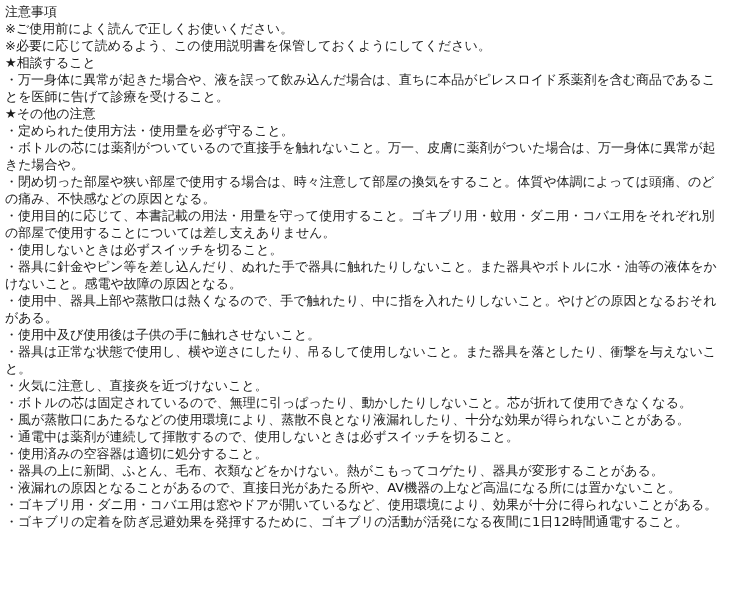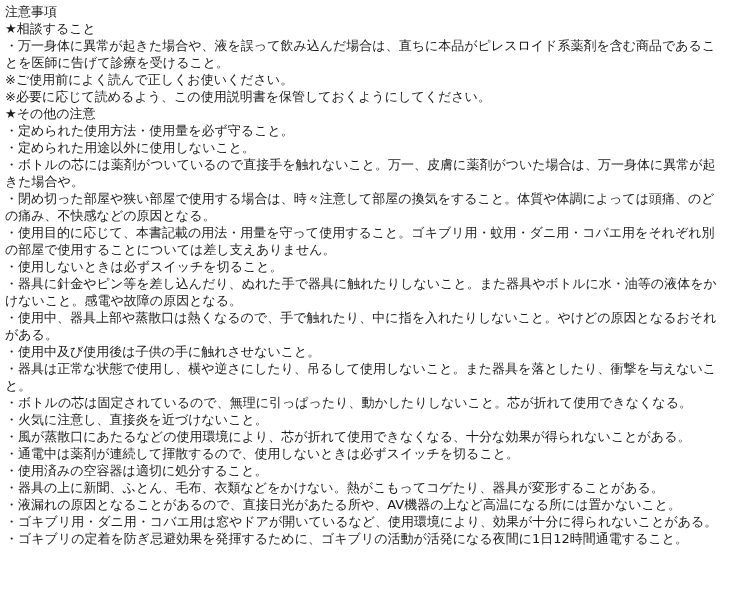--- a/index.html
+++ b/index.html
@@ -36,65 +36,64 @@
   }
 </style>
 </head>
 <body>
 
 <div class="doc">
 
   <div class="doc-title">注意事項</div>
 
   <div>
+
+      <div class="note-line">※ご使用前によく読んで正しくお使いください。</div>
+
+      <div class="note-line">※必要に応じて読めるよう、この使用説明書を保管しておくようにしてください。</div>
+    </div>
+
+  <div>
     <div class="section-heading">★相談すること</div>
     <div>
 
         <div class="precaution-item">・万一身体に異常が起きた場合や、液を誤って飲み込んだ場合は、直ちに本品がピレスロイド系薬剤を含む商品であることを医師に告げて診療を受けること。</div>
       </div>
   </div>
 
   <div>
-
-      <div class="note-line">※ご使用前によく読んで正しくお使いください。</div>
-
-      <div class="note-line">※必要に応じて読めるよう、この使用説明書を保管しておくようにしてください。</div>
-    </div>
-
-  <div>
     <div class="section-heading">★その他の注意</div>
     <div>
 
         <div class="precaution-item">・定められた使用方法・使用量を必ず守ること。</div>
 
-        <div class="precaution-item">・定められた用途以外に使用しないこと。</div>
 
         <div class="precaution-item">・ボトルの芯には薬剤がついているので直接手を触れないこと。万一、皮膚に薬剤がついた場合は、万一身体に異常が起きた場合や。</div>
 
         <div class="precaution-item">・閉め切った部屋や狭い部屋で使用する場合は、時々注意して部屋の換気をすること。体質や体調によっては頭痛、のどの痛み、不快感などの原因となる。</div>
 
         <div class="precaution-item">・使用目的に応じて、本書記載の用法・用量を守って使用すること。ゴキブリ用・蚊用・ダニ用・コバエ用をそれぞれ別の部屋で使用することについては差し支えありません。</div>
 
         <div class="precaution-item">・使用しないときは必ずスイッチを切ること。</div>
 
         <div class="precaution-item">・器具に針金やピン等を差し込んだり、ぬれた手で器具に触れたりしないこと。また器具やボトルに水・油等の液体をかけないこと。感電や故障の原因となる。</div>
 
         <div class="precaution-item">・使用中、器具上部や蒸散口は熱くなるので、手で触れたり、中に指を入れたりしないこと。やけどの原因となるおそれがある。</div>
 
         <div class="precaution-item">・使用中及び使用後は子供の手に触れさせないこと。</div>
 
         <div class="precaution-item">・器具は正常な状態で使用し、横や逆さにしたり、吊るして使用しないこと。また器具を落としたり、衝撃を与えないこと。</div>
 
+        <div class="precaution-item">・火気に注意し、直接炎を近づけないこと。</div>
+
         <div class="precaution-item">・ボトルの芯は固定されているので、無理に引っぱったり、動かしたりしないこと。芯が折れて使用できなくなる。</div>
-
-        <div class="precaution-item">・火気に注意し、直接炎を近づけないこと。</div>
 
 
 
-        <div class="precaution-item">・風が蒸散口にあたるなどの使用環境により、芯が折れて使用できなくなる、十分な効果が得られないことがある。</div>
+        <div class="precaution-item">・風が蒸散口にあたるなどの使用環境により、蒸散不良となり液漏れしたり、十分な効果が得られないことがある。</div>
 
         <div class="precaution-item">・通電中は薬剤が連続して揮散するので、使用しないときは必ずスイッチを切ること。</div>
 
         <div class="precaution-item">・使用済みの空容器は適切に処分すること。</div>
 
         <div class="precaution-item">・器具の上に新聞、ふとん、毛布、衣類などをかけない。熱がこもってコゲたり、器具が変形することがある。</div>
 
 
         <div class="precaution-item">・液漏れの原因となることがあるので、直接日光があたる所や、AV機器の上など高温になる所には置かないこと。</div>
 

